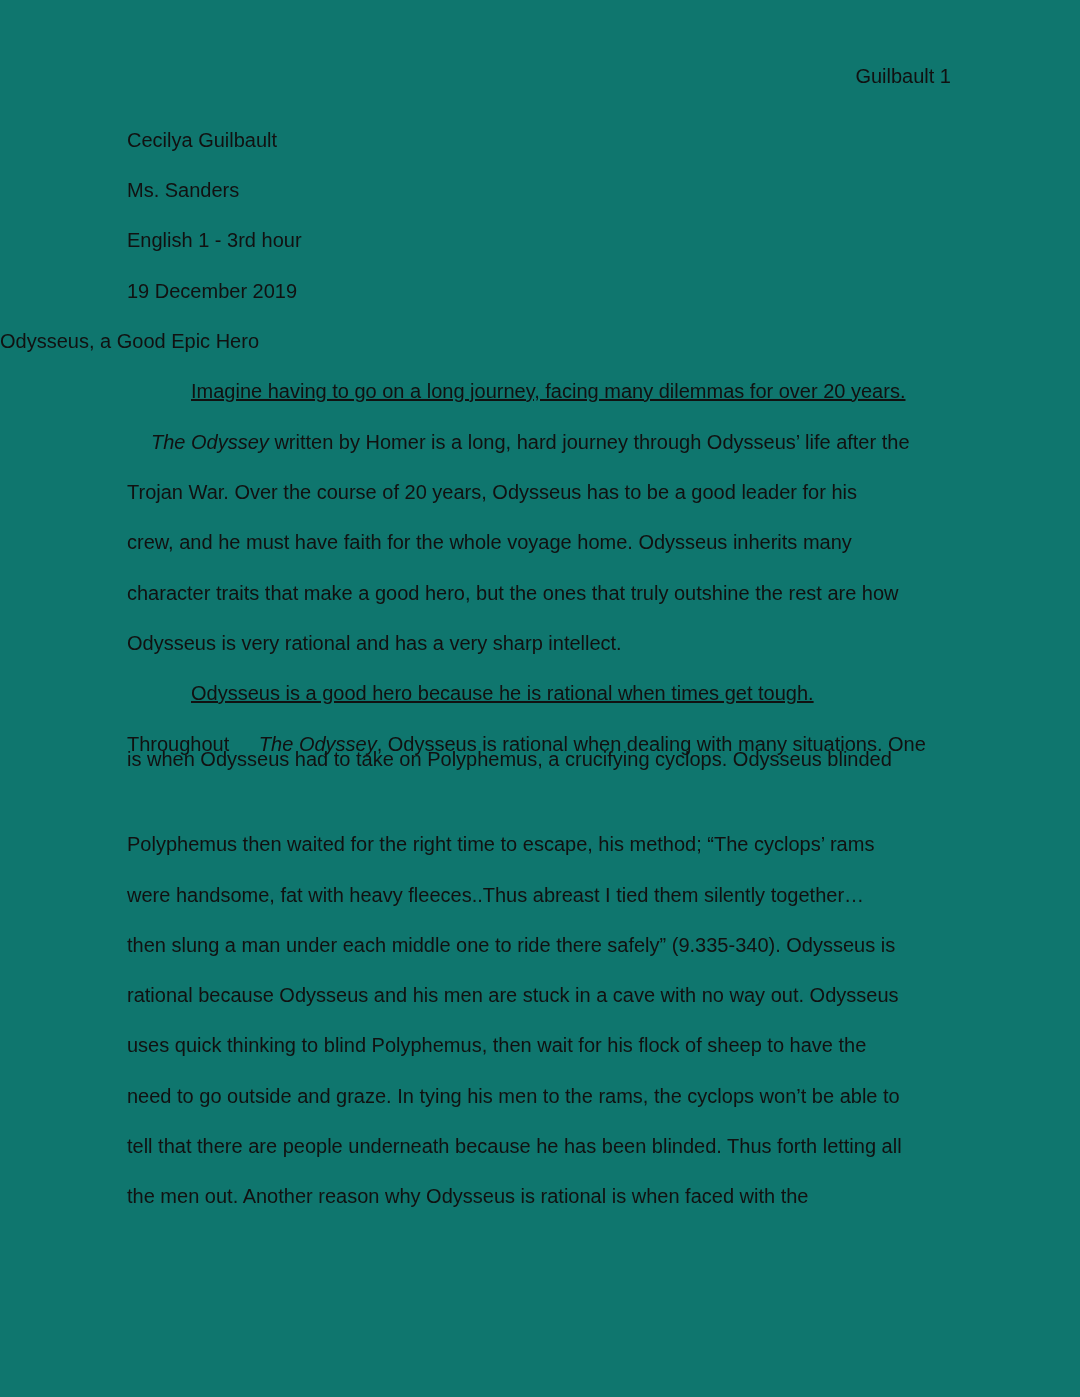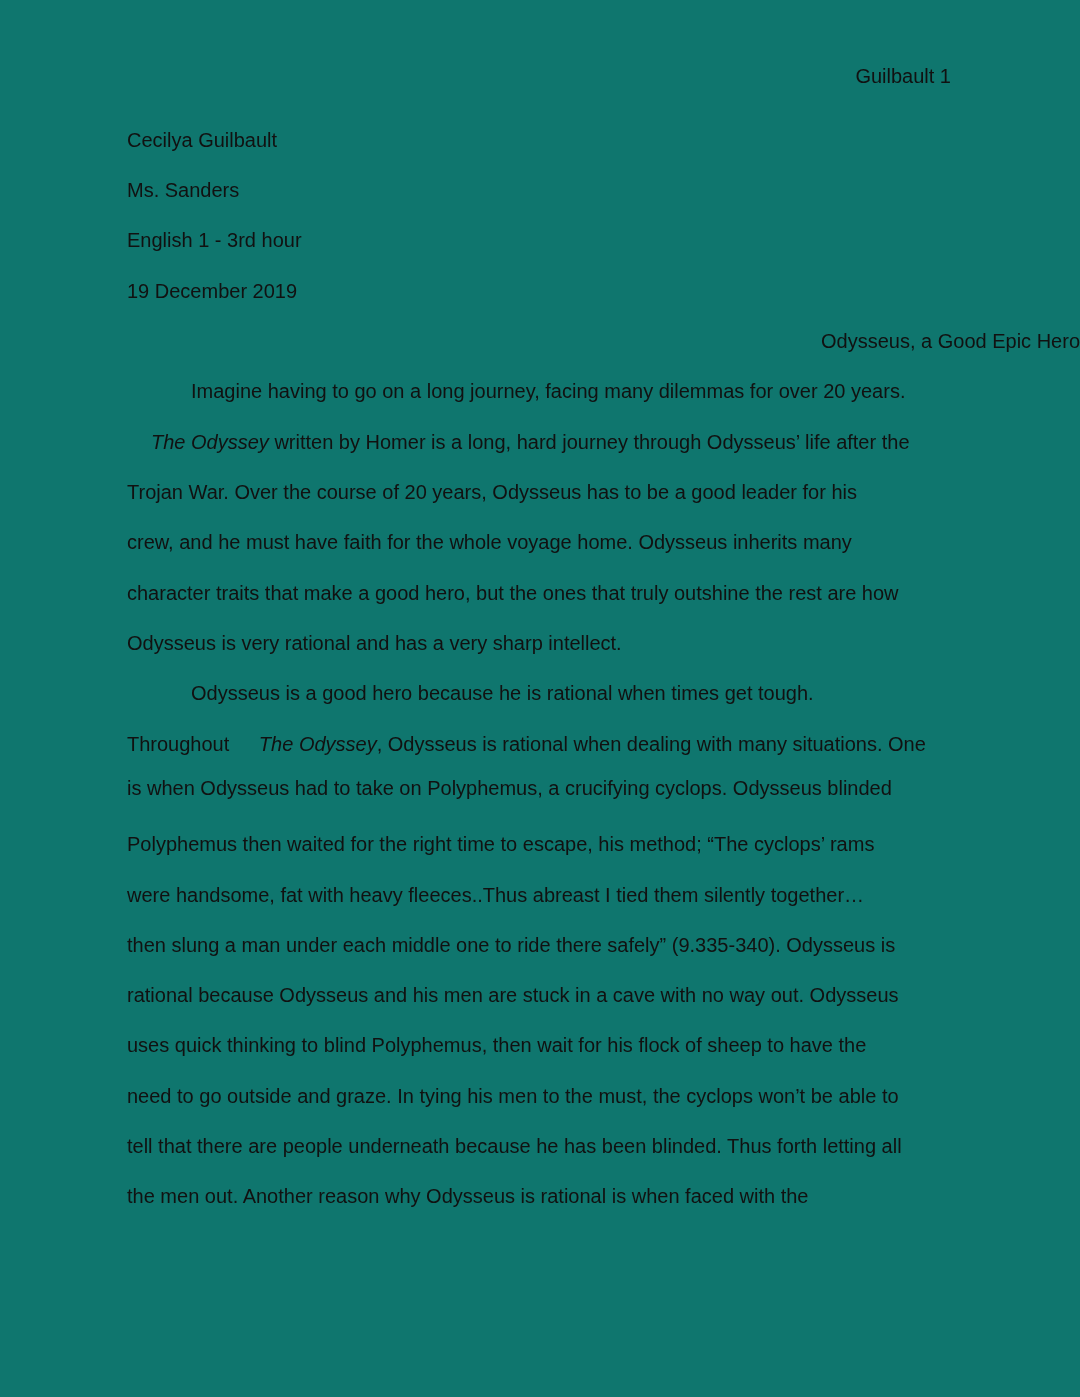--- a/index.html
+++ b/index.html
@@ -29,26 +29,26 @@
       font-size: 20px;
       line-height: 24px;
     }
     .line {
       position: absolute;
       left: 127px;
       font-size: 20px;
       line-height: 24px;
       white-space: nowrap;
     }
-    .line.indent { left: 191px; }
+    .line.indent { left: 191px; text-decoration: underline; }
     .title {
       position: absolute;
       left: 0;
       width: 1080px;
-      text-align: right;
+      text-align: left;
       font-size: 20px;
       line-height: 24px;
       white-space: nowrap;
     }
     em { font-style: italic; margin-left: 24px; }
   </style>
 </head>
 <body>
 
 <div class="page">
@@ -67,24 +67,24 @@
     <div class="line" style="top:430px"><em>The Odyssey</em><span> written by Homer is a long, hard journey through Odysseus’ life after the</span></div>
     <div class="line" style="top:480px">Trojan War. Over the course of 20 years, Odysseus has to be a good leader for his</div>
     <div class="line" style="top:530px">crew, and he must have faith for the whole voyage home. Odysseus inherits many</div>
     <div class="line" style="top:581px">character traits that make a good hero, but the ones that truly outshine the rest are how</div>
     <div class="line" style="top:631px">Odysseus is very rational and has a very sharp intellect.</div>
   </div>
 
   <div>
     <div class="line indent" style="top:681px">Odysseus is a good hero because he is rational when times get tough.</div>
     <div class="line" style="top:732px"><span>Throughout </span><em>The Odyssey</em><span>, Odysseus is rational when dealing with many situations. One</span></div>
-    <div class="line" style="top:776px">is when Odysseus had to take on Polyphemus, a crucifying cyclops. Odysseus blinded</div>
+    <div class="line" style="top:747px">is when Odysseus had to take on Polyphemus, a crucifying cyclops. Odysseus blinded</div>
     <div class="line" style="top:832px">Polyphemus then waited for the right time to escape, his method; “The cyclops’ rams</div>
     <div class="line" style="top:883px">were handsome, fat with heavy fleeces..Thus abreast I tied them silently together…</div>
     <div class="line" style="top:933px">then slung a man under each middle one to ride there safely” (9.335-340). Odysseus is</div>
     <div class="line" style="top:983px">rational because Odysseus and his men are stuck in a cave with no way out. Odysseus</div>
     <div class="line" style="top:1033px">uses quick thinking to blind Polyphemus, then wait for his flock of sheep to have the</div>
-    <div class="line" style="top:1084px">need to go outside and graze. In tying his men to the must, the cyclops won’t be able to</div>
+    <div class="line" style="top:1084px">need to go outside and graze. In tying his men to the rams, the cyclops won’t be able to</div>
     <div class="line" style="top:1134px">tell that there are people underneath because he has been blinded. Thus forth letting all</div>
     <div class="line" style="top:1184px">the men out. Another reason why Odysseus is rational is when faced with the</div>
   </div>
 
 </div>
 
 </body></html>

